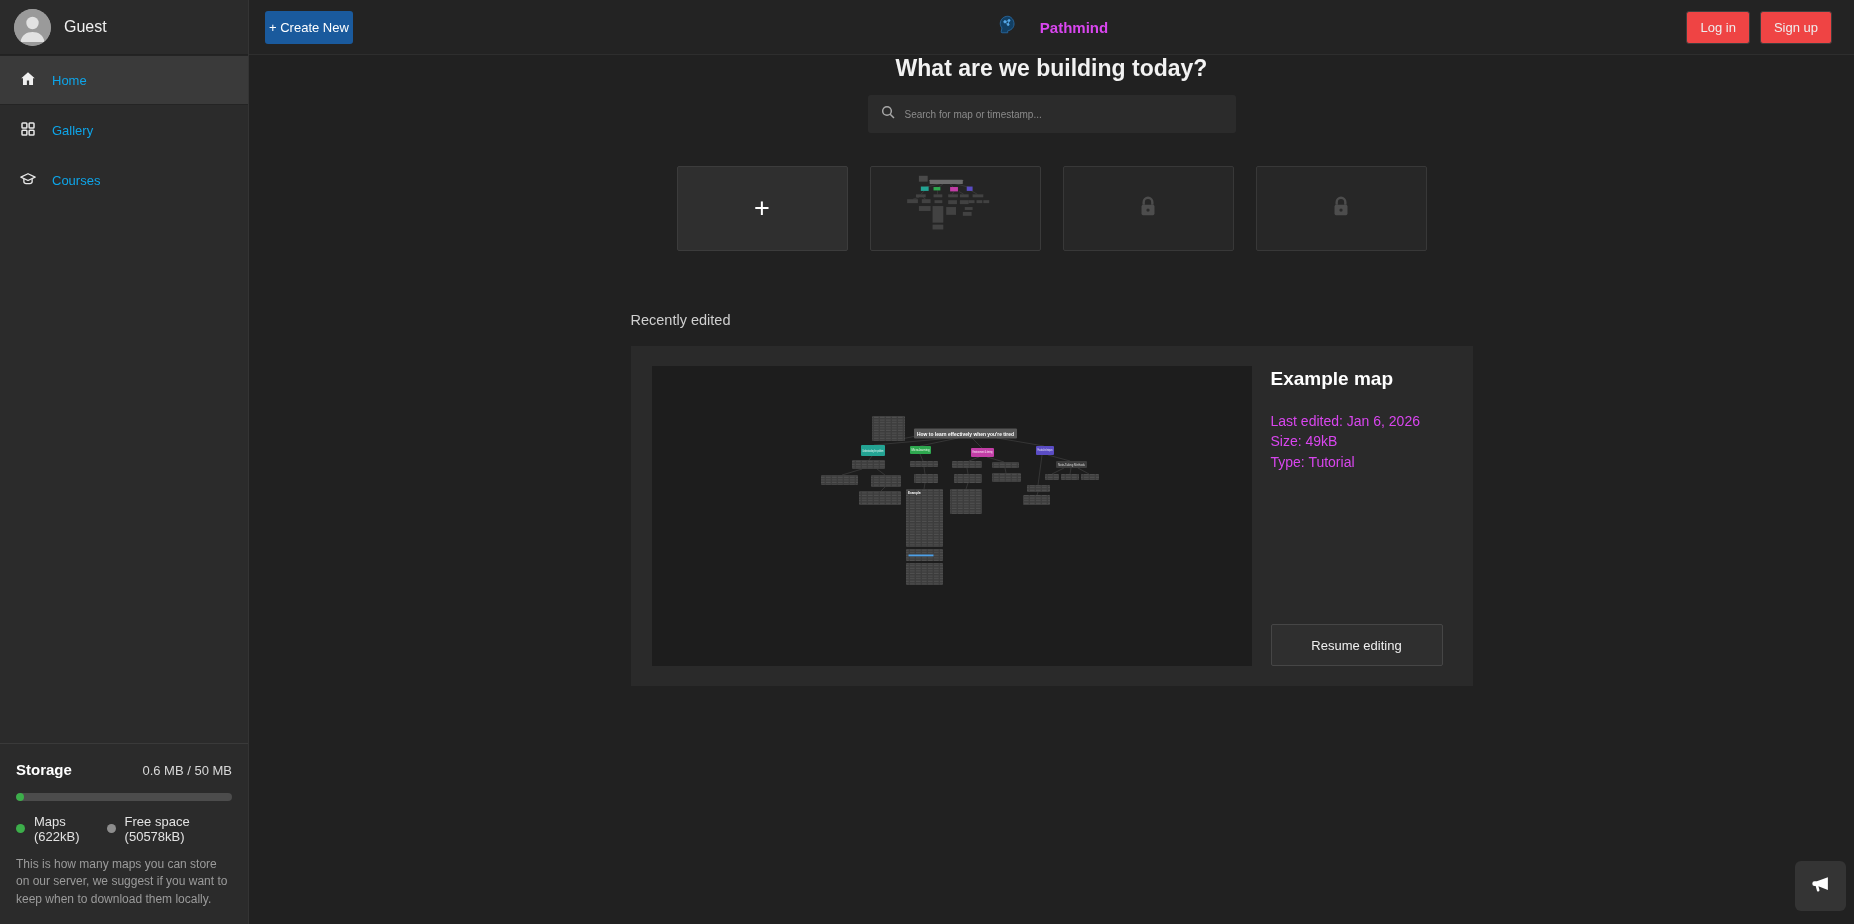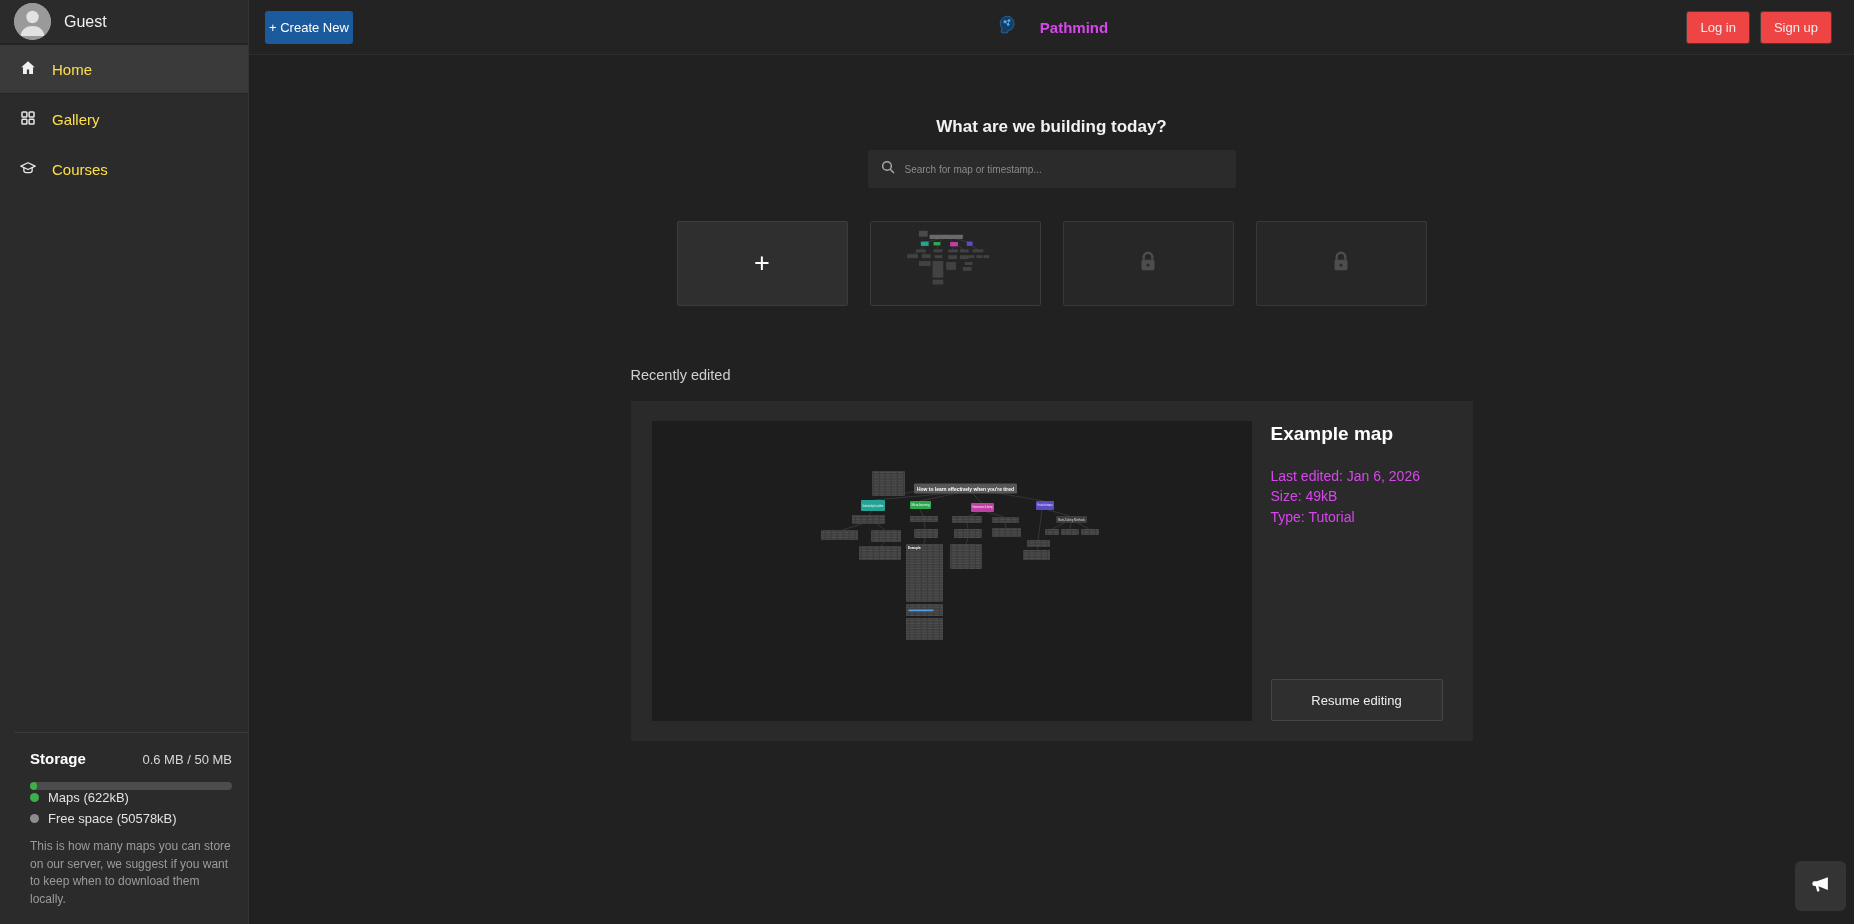--- a/index.html
+++ b/index.html
@@ -3,61 +3,61 @@
 <meta charset="utf-8">
 <style>
   * { margin:0; padding:0; box-sizing:border-box; }
   html,body { width:1854px; height:924px; overflow:hidden; background:#212121;
               font-family:"Liberation Sans", sans-serif; color:#e8e8e8; }
   .app { display:flex; width:100%; height:100%; }
 
   
   .sidebar { width:249px; height:100%; background:#2b2b2b; border-right:1px solid #343434;
              position:relative; flex-shrink:0; }
-  .sidebar-header { height:44px; display:flex; align-items:center; gap:13px;
+  .sidebar-header { height:55px; display:flex; align-items:center; gap:13px;
                     padding:0 14px; border-bottom:1px solid #222; }
   .avatar { width:37px; height:37px; border-radius:50%; background:#9a9a9a; overflow:hidden;
             display:flex; align-items:center; justify-content:center; flex-shrink:0; }
   .username { font-size:16px; color:#f0f0f0; }
   .nav { display:flex; flex-direction:column; }
   .nav-item { height:50px; display:flex; align-items:center; gap:15px; padding:0 19px;
-              font-size:15px; color:#fde047; cursor:pointer; }
+              font-size:13px; color:#0ea5e9; cursor:pointer; }
   .nav-item.active { background:#3a3a3a; border-top:1px solid #242424; border-bottom:1px solid #242424; }
   .nav-item svg { flex-shrink:0; }
 
   
-  .storage { position:absolute; left:14px; right:0; bottom:0; padding:17px 16px 16px;
+  .storage { position:absolute; left:0; right:0; bottom:0; padding:17px 16px 16px;
              border-top:1px solid #3a3a3a; }
   .storage-top { display:flex; justify-content:space-between; align-items:baseline; }
   .storage-title { font-size:15px; font-weight:bold; color:#fff; }
   .storage-usage { font-size:13px; color:#d8d8d8; }
   .bar { margin-top:15px; height:8px; border-radius:4px; background:#4c4c4c; overflow:hidden; }
   .bar-fill { height:100%; width:3.5%; border-radius:4px; background:#3cae4a; }
-  .legend { display:flex; flex-direction:column; gap:6px; }
+  .legend { margin-top:13px; display:flex; gap:6px; }
   .legend-row { display:flex; align-items:center; gap:9px; font-size:13px; color:#e2e2e2; }
   .dot { width:9px; height:9px; border-radius:50%; flex-shrink:0; }
   .dot.green { background:#3cae4a; } .dot.gray { background:#8d8d8d; }
   .storage-note { margin-top:12px; font-size:12px; line-height:1.45; color:#9b9b9b; }
 
   
   .main { flex:1; display:flex; flex-direction:column; min-width:0; }
   .topbar { height:55px; flex-shrink:0; background:#232323; border-bottom:1px solid #2e2e2e;
             display:flex; align-items:center; padding:0 22px 0 16px; position:relative; }
   .btn-primary { background:#1a5a9d; color:#fff; border:none; font-size:13px; padding:9px 4px;
                  border-radius:3px; cursor:pointer; font-family:inherit; }
   .brand { position:absolute; left:50%; transform:translateX(-50%); display:flex;
            align-items:center; gap:9px; }
   .brand-name { font-size:15px; font-weight:bold; color:#d946ef;padding-left:14px; }
   .auth { margin-left:auto; display:flex; gap:10px; }
   .btn-ghost { background:#ef4444; color:#eee; border:1px solid #3e3e3e; font-size:13px;
                padding:8px 13px; border-radius:3px; cursor:pointer; font-family:inherit; }
 
   .content { flex:1; background:#212121; overflow:hidden; }
   .content-col { width:842px; margin:0 auto; }
-  .page-title { margin-top:62px; text-align:center; font-size:17px; font-weight:bold; color:#f2f2f2; }
+  .page-title { text-align:center; font-size:23px; font-weight:bold; color:#f2f2f2; }
   .search { width:368px; height:38px; margin:13px auto 0; background:#2b2b2b; border-radius:3px;
             display:flex; align-items:center; padding:0 12px; gap:9px; }
   .search input { flex:1; background:transparent; border:none; outline:none; color:#86efac;
                   font-size:10px; font-family:inherit; }
   .search input::placeholder { color:#8b8b8b; }
 
   .tcards { margin-top:33px; display:flex; justify-content:center; gap:22px; }
   .tcard { width:171px; height:85px; border-radius:2px; display:flex; align-items:center;
            justify-content:center; cursor:pointer; }
   .tcard.new { background:#2f2f2f; border:1px solid #3c3c3c; }

